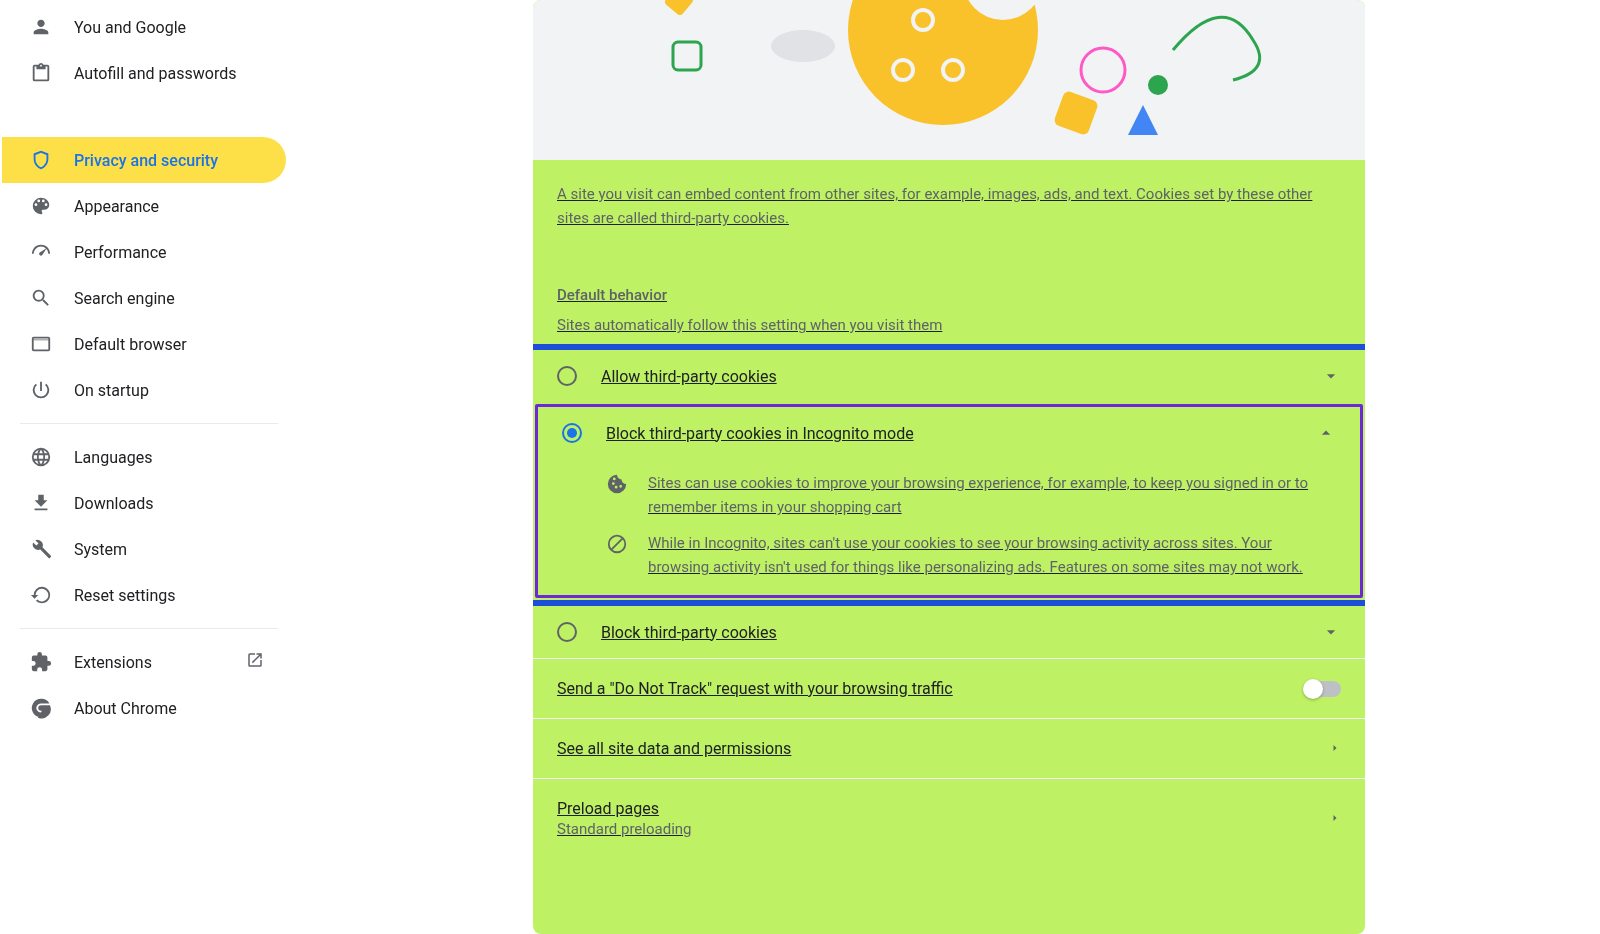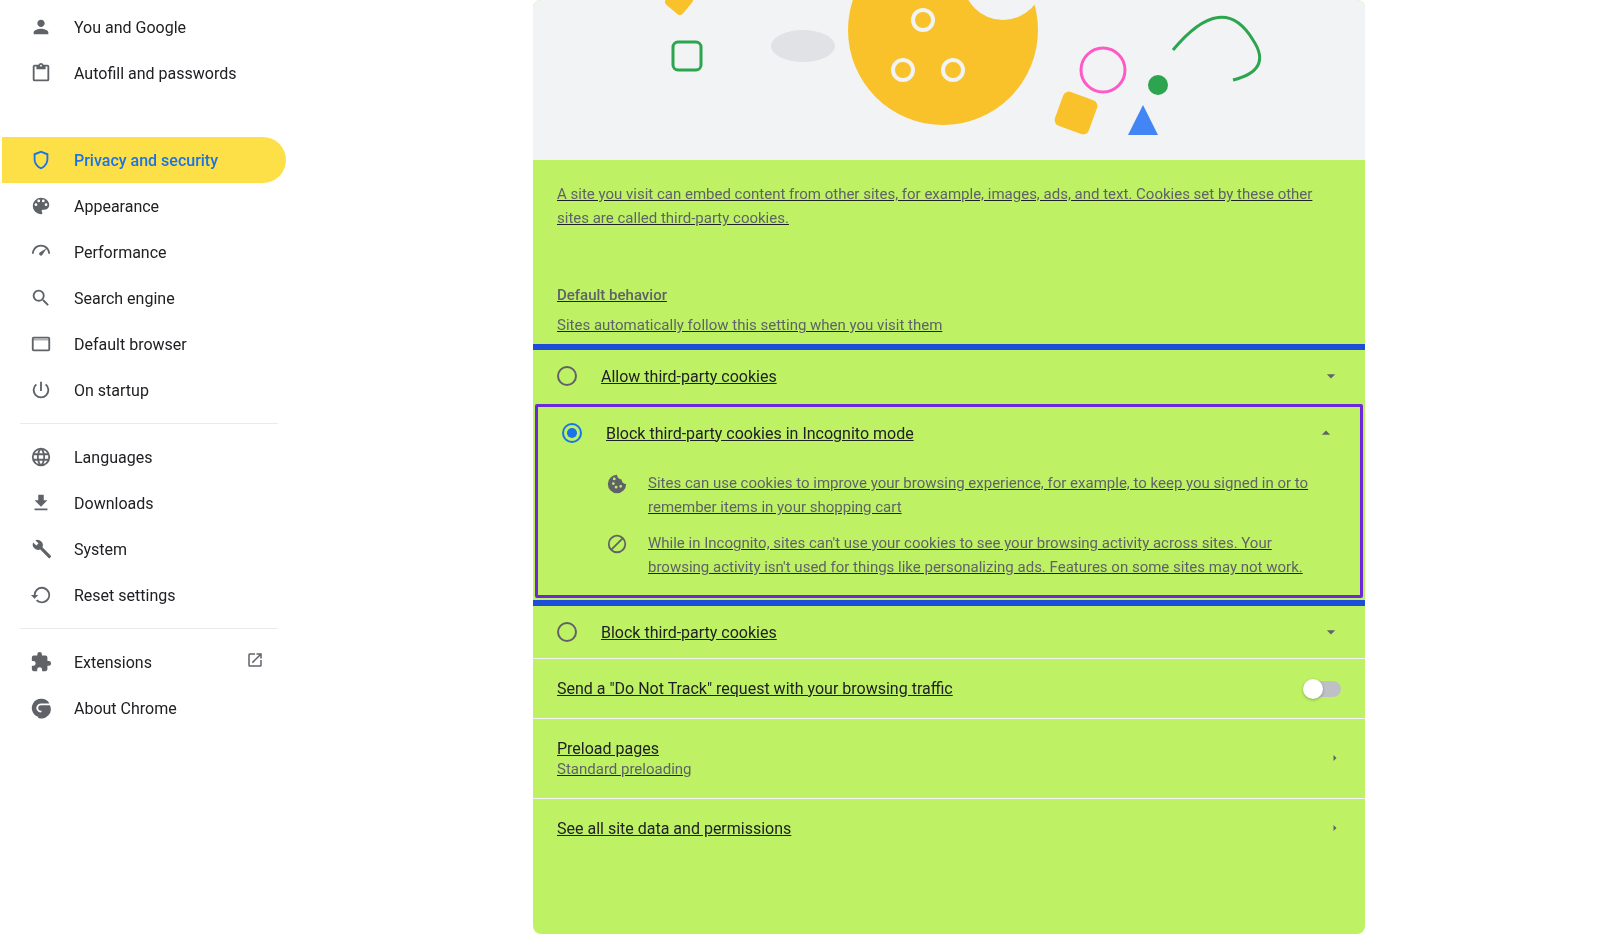--- a/index.html
+++ b/index.html
@@ -404,31 +404,31 @@
 
     <div class="setting-row">
       <div class="setting-labels">
         <div class="setting-title">Send a "Do Not Track" request with your browsing traffic</div>
       </div>
       <div class="toggle"></div>
     </div>
 
     <div class="setting-row">
       <div class="setting-labels">
+        <div class="setting-title">See all site data and permissions</div>
+      </div>
+      <span class="arrow-small"><svg viewBox="0 0 24 24">
+            <path d="M9 6l6 6-6 6z"></path>
+          </svg></span>
+    </div>
+
+    <div class="setting-row">
+      <div class="setting-labels">
         <div class="setting-title">Preload pages</div>
         <div class="setting-subtitle">Standard preloading</div>
       </div>
       <span class="arrow-small"><svg viewBox="0 0 24 24">
             <path d="M9 6l6 6-6 6z"></path>
           </svg></span>
     </div>
 
-    <div class="setting-row">
-      <div class="setting-labels">
-        <div class="setting-title">See all site data and permissions</div>
-      </div>
-      <span class="arrow-small"><svg viewBox="0 0 24 24">
-            <path d="M9 6l6 6-6 6z"></path>
-          </svg></span>
-    </div>
-
   </div>
 </main>
 
 </body></html>

